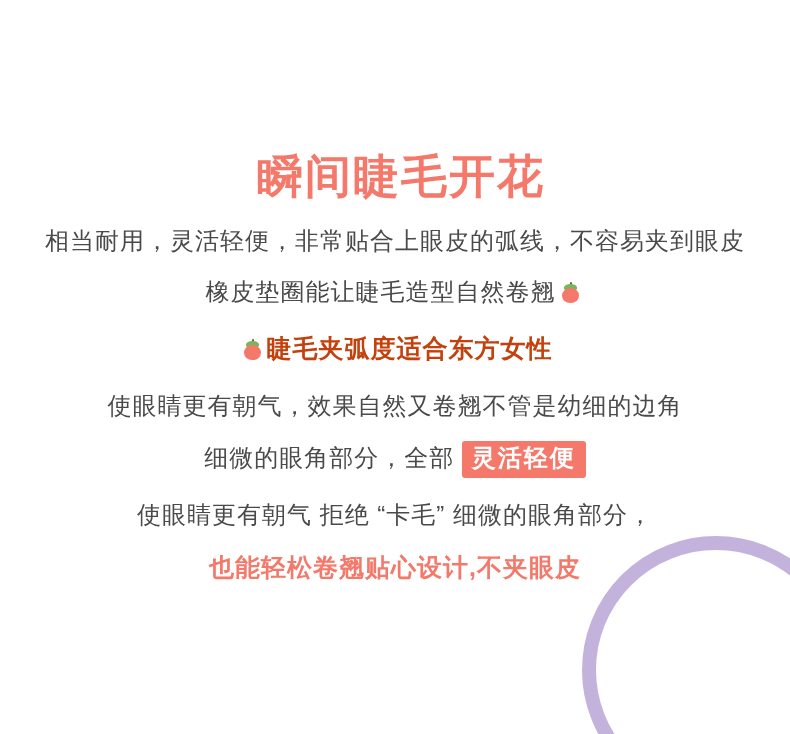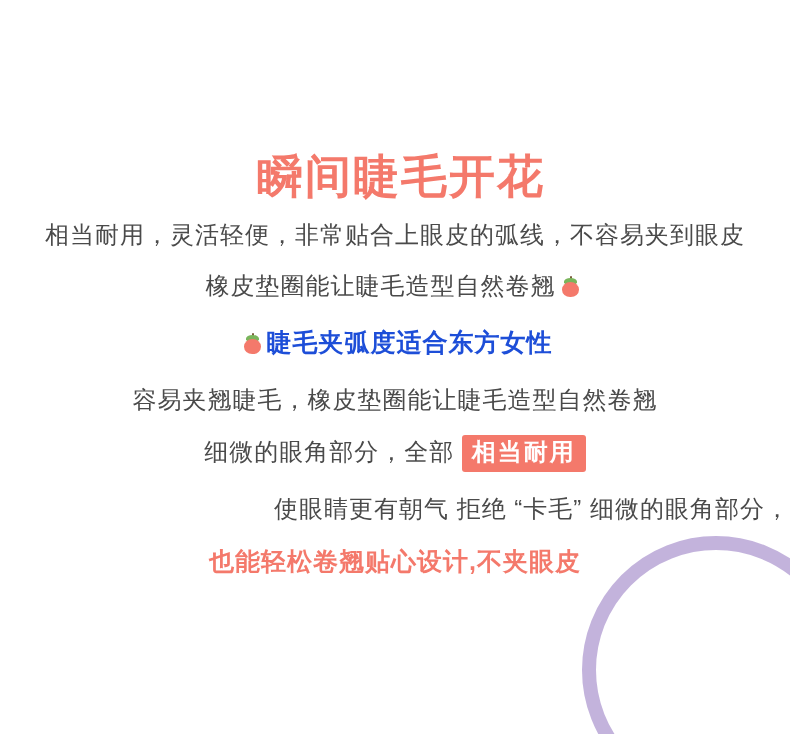--- a/index.html
+++ b/index.html
@@ -56,35 +56,35 @@
     padding-left: 12px;
   }
 
   .line {
     font-size: 24px;
     line-height: 1.55;
     color: #4a4a4a;
     letter-spacing: 1px;
   }
 
-  .line-1 { margin-top: 10px; }
+  .line-1 { margin-top: 16px; }
   .line-2 { margin-top: 14px; }
 
   .subhead {
     margin-top: 20px;
     font-size: 25px;
     font-weight: bold;
-    color: #1d4ed8;
+    color: #c2410c;
     letter-spacing: 1px;
     line-height: 1.5;
   }
 
   .line-3 { margin-top: 20px; }
   .line-4 { margin-top: 14px; }
-  .line-5 { margin-top: 18px; text-align: right; }
+  .line-5 { margin-top: 18px; }
 
   .highlight-box {
     display: inline-block;
     background: #f4796b;
     color: #ffffff;
     font-weight: bold;
     padding: 3px 10px 5px 10px;
     border-radius: 3px;
     letter-spacing: 2px;
     line-height: 1.2;
@@ -148,25 +148,25 @@
     <div class="line line-1">相当耐用，灵活轻便，非常贴合上眼皮的弧线，不容易夹到眼皮</div>
 
     <div class="line line-2">
       <span>橡皮垫圈能让睫毛造型自然卷翘</span><span class="fruit-icon"><span class="stem"></span><span class="leaf"></span><span class="body"></span></span>
     </div>
 
     <div class="subhead">
       <span class="fruit-icon"><span class="stem"></span><span class="leaf"></span><span class="body"></span></span><span>睫毛夹弧度适合东方女性</span>
     </div>
 
-    <div class="line line-3">容易夹翘睫毛，橡皮垫圈能让睫毛造型自然卷翘</div>
+    <div class="line line-3">使眼睛更有朝气，效果自然又卷翘不管是幼细的边角</div>
 
     <div class="line line-4">
       <span>细微的眼角部分，全部</span>
-      <span class="highlight-box">相当耐用</span>
+      <span class="highlight-box">灵活轻便</span>
     </div>
 
     <div class="line line-5">使眼睛更有朝气 拒绝 “卡毛” 细微的眼角部分，</div>
 
     <div class="closing">也能轻松卷翘贴心设计,不夹眼皮</div>
 
   </div>
 
   <div class="corner-arc"></div>
 

